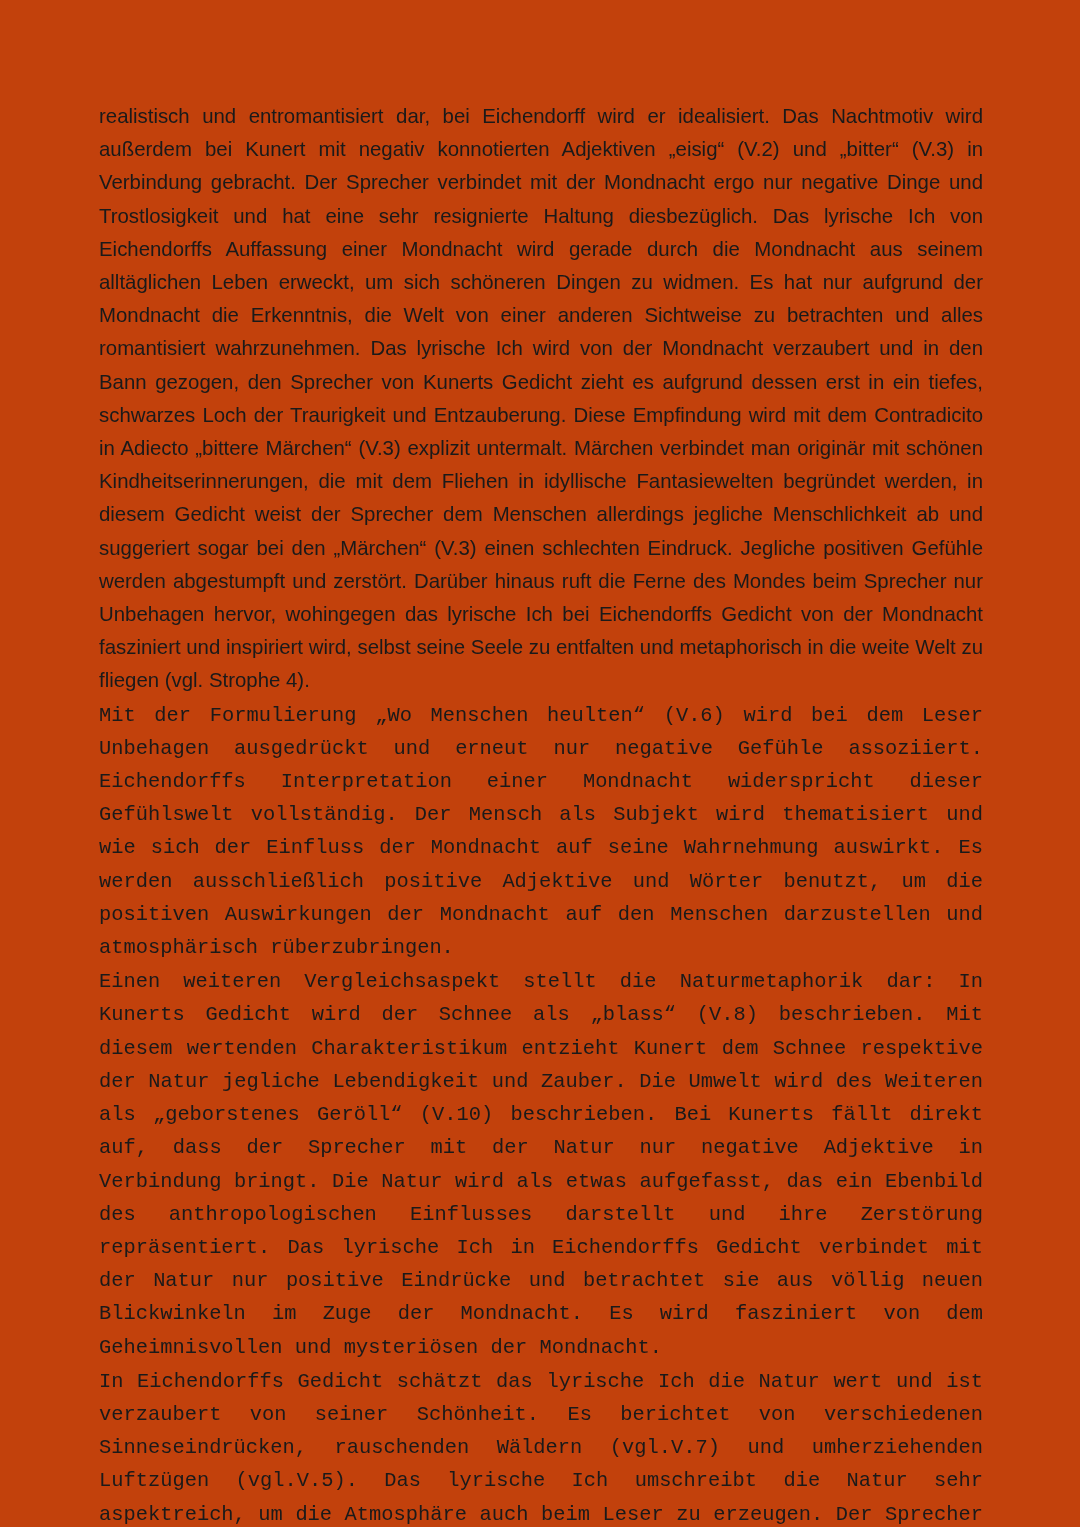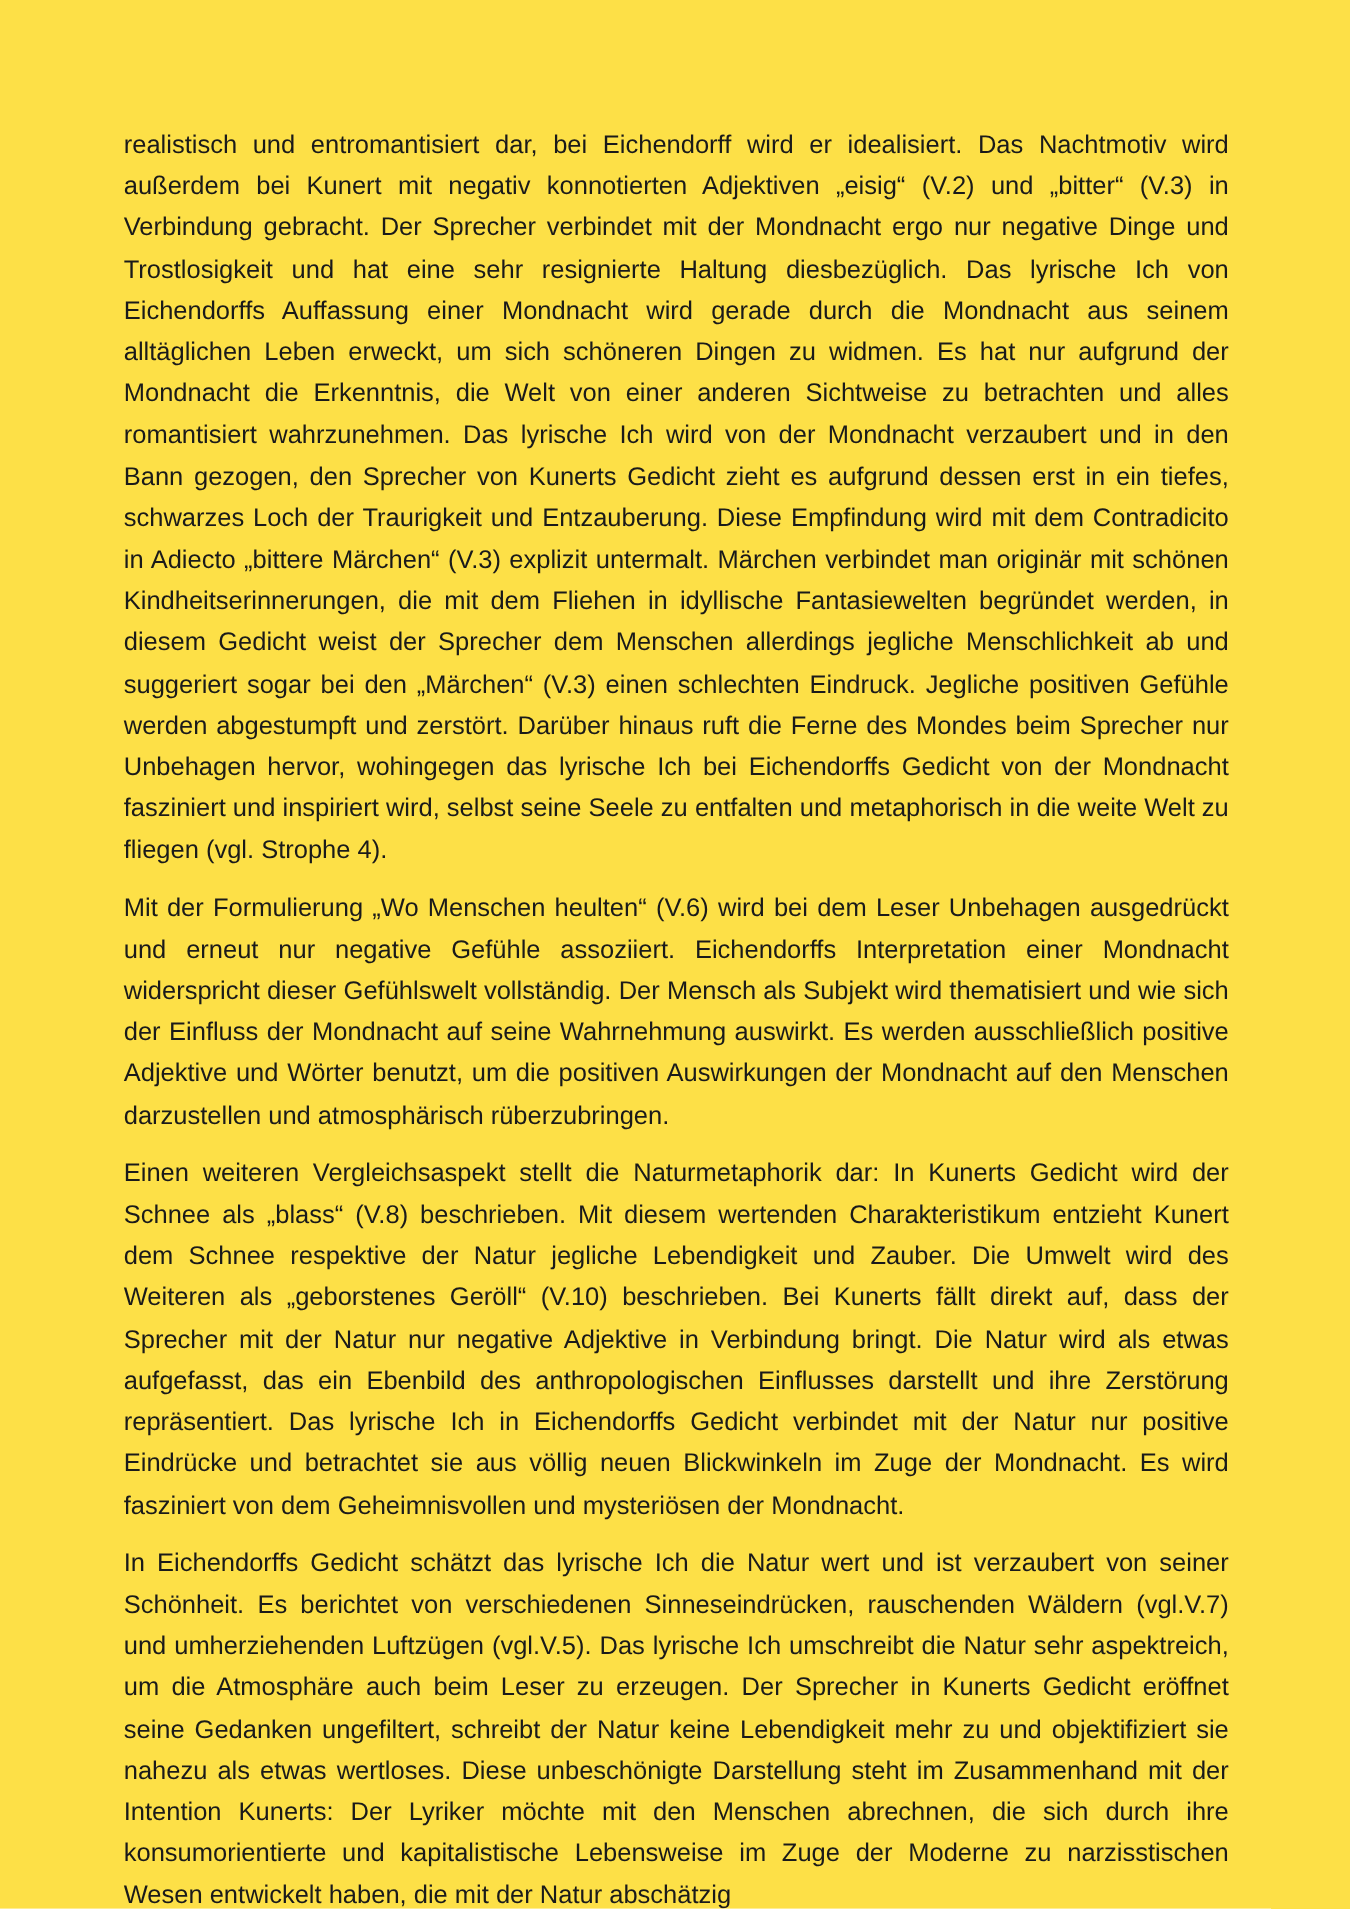--- a/index.html
+++ b/index.html
@@ -28,33 +28,34 @@
     line-height: 33.2px;
     color: #1a1a1a;
     text-align: justify;
     text-justify: inter-word;
     margin: 0;
     -webkit-hyphens: none;
     hyphens: none;
     word-spacing: 0px;
   }
   .para + .para {
-    margin-top: 13px;
+    margin-top: 1px;
+    font-family: Liberation Mono, monospace;
   }
   .gap-para {
     margin-top: 33.2px;
   }
   .para.last-line-full {
     text-align-last: left;
   }
 </style>
 </head>
 <body>
 
-<div class="page" style="background: #fde047;">
+<div class="page" style="background: #c2410c;">
   <div class="text-column">
 
     <p class="para" style="color: rgb(26, 26, 26);">realistisch und entromantisiert dar, bei Eichendorff wird er idealisiert. Das Nachtmotiv wird außerdem bei Kunert mit negativ konnotierten Adjektiven „eisig“ (V.2) und „bitter“ (V.3) in Verbindung gebracht. Der Sprecher verbindet mit der Mondnacht ergo nur negative Dinge und Trostlosigkeit und hat eine sehr resignierte Haltung diesbezüglich. Das lyrische Ich von Eichendorffs Auffassung einer Mondnacht wird gerade durch die Mondnacht aus seinem alltäglichen Leben erweckt, um sich schöneren Dingen zu widmen. Es hat nur aufgrund der Mondnacht die Erkenntnis, die Welt von einer anderen Sichtweise zu betrachten und alles romantisiert wahrzunehmen. Das lyrische Ich wird von der Mondnacht verzaubert und in den Bann gezogen, den Sprecher von Kunerts Gedicht zieht es aufgrund dessen erst in ein tiefes, schwarzes Loch der Traurigkeit und Entzauberung. Diese Empfindung wird mit dem Contradicito in Adiecto „bittere Märchen“ (V.3) explizit untermalt. Märchen verbindet man originär mit schönen Kindheitserinnerungen, die mit dem Fliehen in idyllische Fantasiewelten begründet werden, in diesem Gedicht weist der Sprecher dem Menschen allerdings jegliche Menschlichkeit ab und suggeriert sogar bei den „Märchen“ (V.3) einen schlechten Eindruck. Jegliche positiven Gefühle werden abgestumpft und zerstört. Darüber hinaus ruft die Ferne des Mondes beim Sprecher nur Unbehagen hervor, wohingegen das lyrische Ich bei Eichendorffs Gedicht von der Mondnacht fasziniert und inspiriert wird, selbst seine Seele zu entfalten und metaphorisch in die weite Welt zu fliegen (vgl. Strophe 4).</p>
 
     <p class="para gap-para last-line-full" style="color: rgb(26, 26, 26);">Mit der Formulierung „Wo Menschen heulten“ (V.6) wird bei dem Leser Unbehagen ausgedrückt und erneut nur negative Gefühle assoziiert. Eichendorffs Interpretation einer Mondnacht widerspricht dieser Gefühlswelt vollständig. Der Mensch als Subjekt wird thematisiert und wie sich der Einfluss der Mondnacht auf seine Wahrnehmung auswirkt. Es werden ausschließlich positive Adjektive und Wörter benutzt, um die positiven Auswirkungen der Mondnacht auf den Menschen darzustellen und atmosphärisch rüberzubringen.</p>
 
     <p class="para gap-para last-line-full" style="color: rgb(26, 26, 26);">Einen weiteren Vergleichsaspekt stellt die Naturmetaphorik dar: In Kunerts Gedicht wird der Schnee als „blass“ (V.8) beschrieben. Mit diesem wertenden Charakteristikum entzieht Kunert dem Schnee respektive der Natur jegliche Lebendigkeit und Zauber. Die Umwelt wird des Weiteren als „geborstenes Geröll“ (V.10) beschrieben. Bei Kunerts fällt direkt auf, dass der Sprecher mit der Natur nur negative Adjektive in Verbindung bringt. Die Natur wird als etwas aufgefasst, das ein Ebenbild des anthropologischen Einflusses darstellt und ihre Zerstörung repräsentiert. Das lyrische Ich in Eichendorffs Gedicht verbindet mit der Natur nur positive Eindrücke und betrachtet sie aus völlig neuen Blickwinkeln im Zuge der Mondnacht. Es wird fasziniert von dem Geheimnisvollen und mysteriösen der Mondnacht.</p>
 
     <p class="para last-line-full" style="color: rgb(26, 26, 26);">In Eichendorffs Gedicht schätzt das lyrische Ich die Natur wert und ist verzaubert von seiner Schönheit. Es berichtet von verschiedenen Sinneseindrücken, rauschenden Wäldern (vgl.V.7) und umherziehenden Luftzügen (vgl.V.5). Das lyrische Ich umschreibt die Natur sehr aspektreich, um die Atmosphäre auch beim Leser zu erzeugen. Der Sprecher in Kunerts Gedicht eröffnet seine Gedanken ungefiltert, schreibt der Natur keine Lebendigkeit mehr zu und objektifiziert sie nahezu als etwas wertloses. Diese unbeschönigte Darstellung steht im Zusammenhand mit der Intention Kunerts: Der Lyriker möchte mit den Menschen abrechnen, die sich durch ihre konsumorientierte und kapitalistische Lebensweise im Zuge der Moderne zu narzisstischen Wesen entwickelt haben, die mit der Natur abschätzig</p>
 

